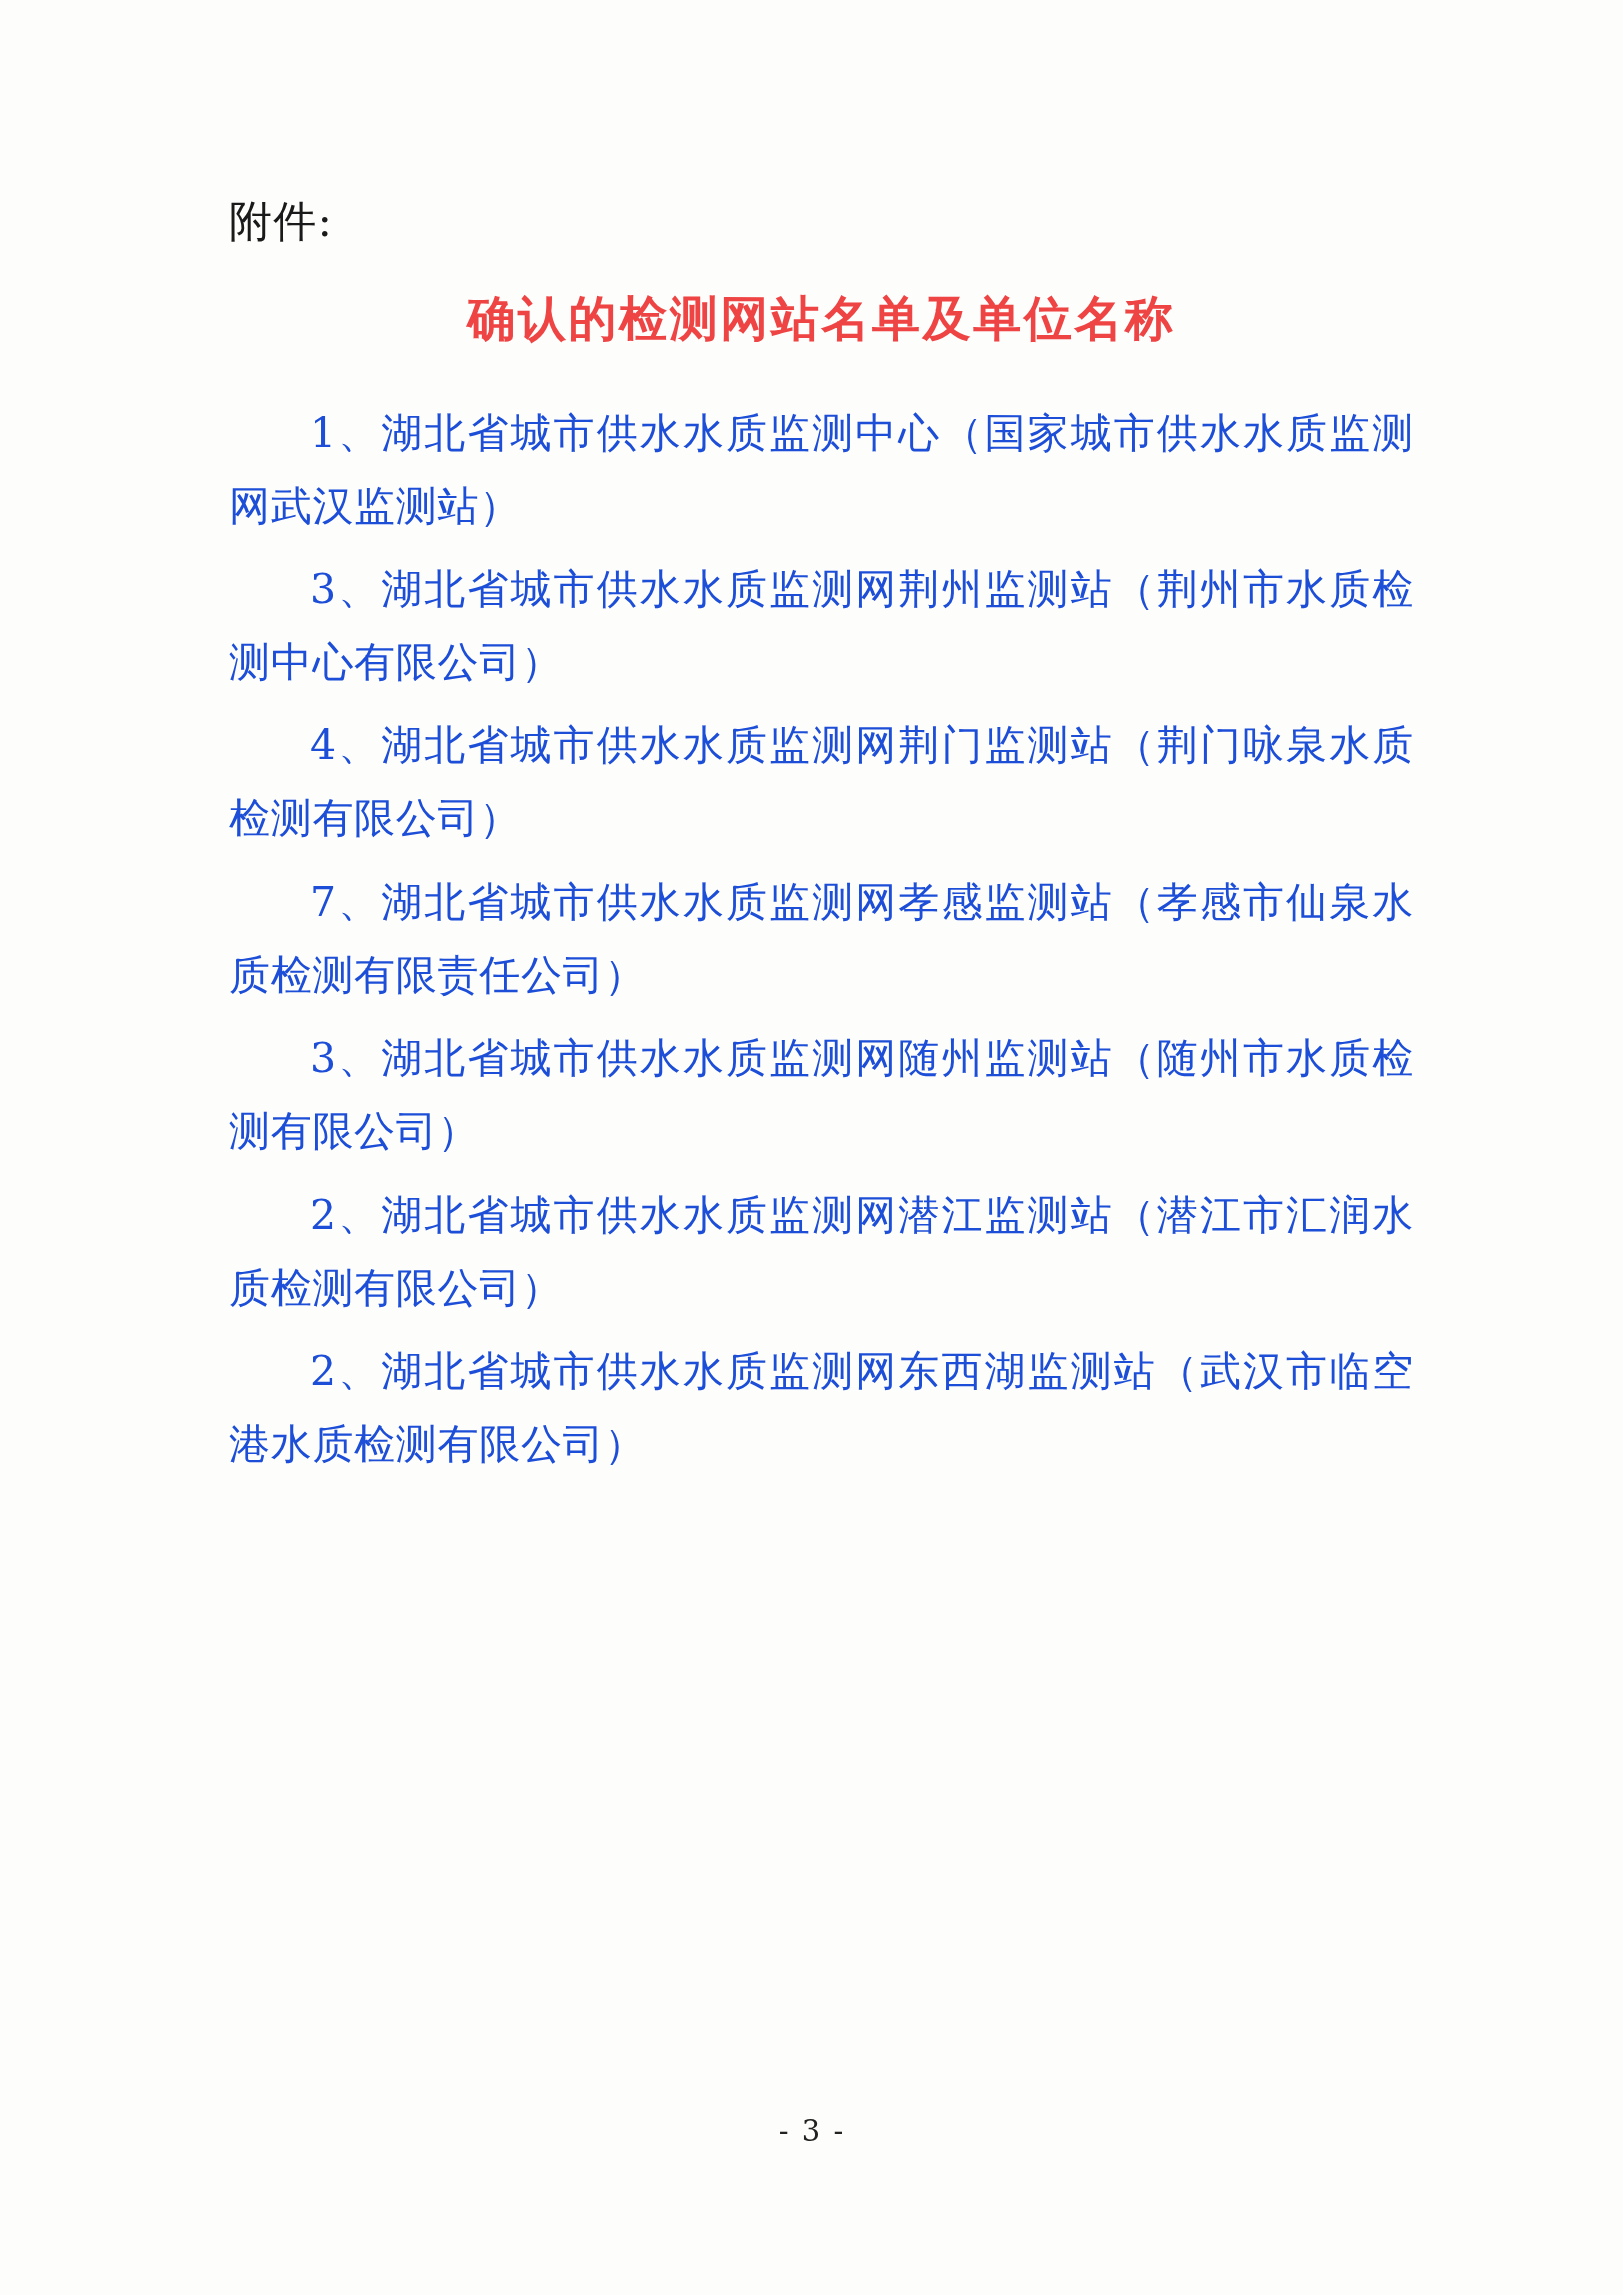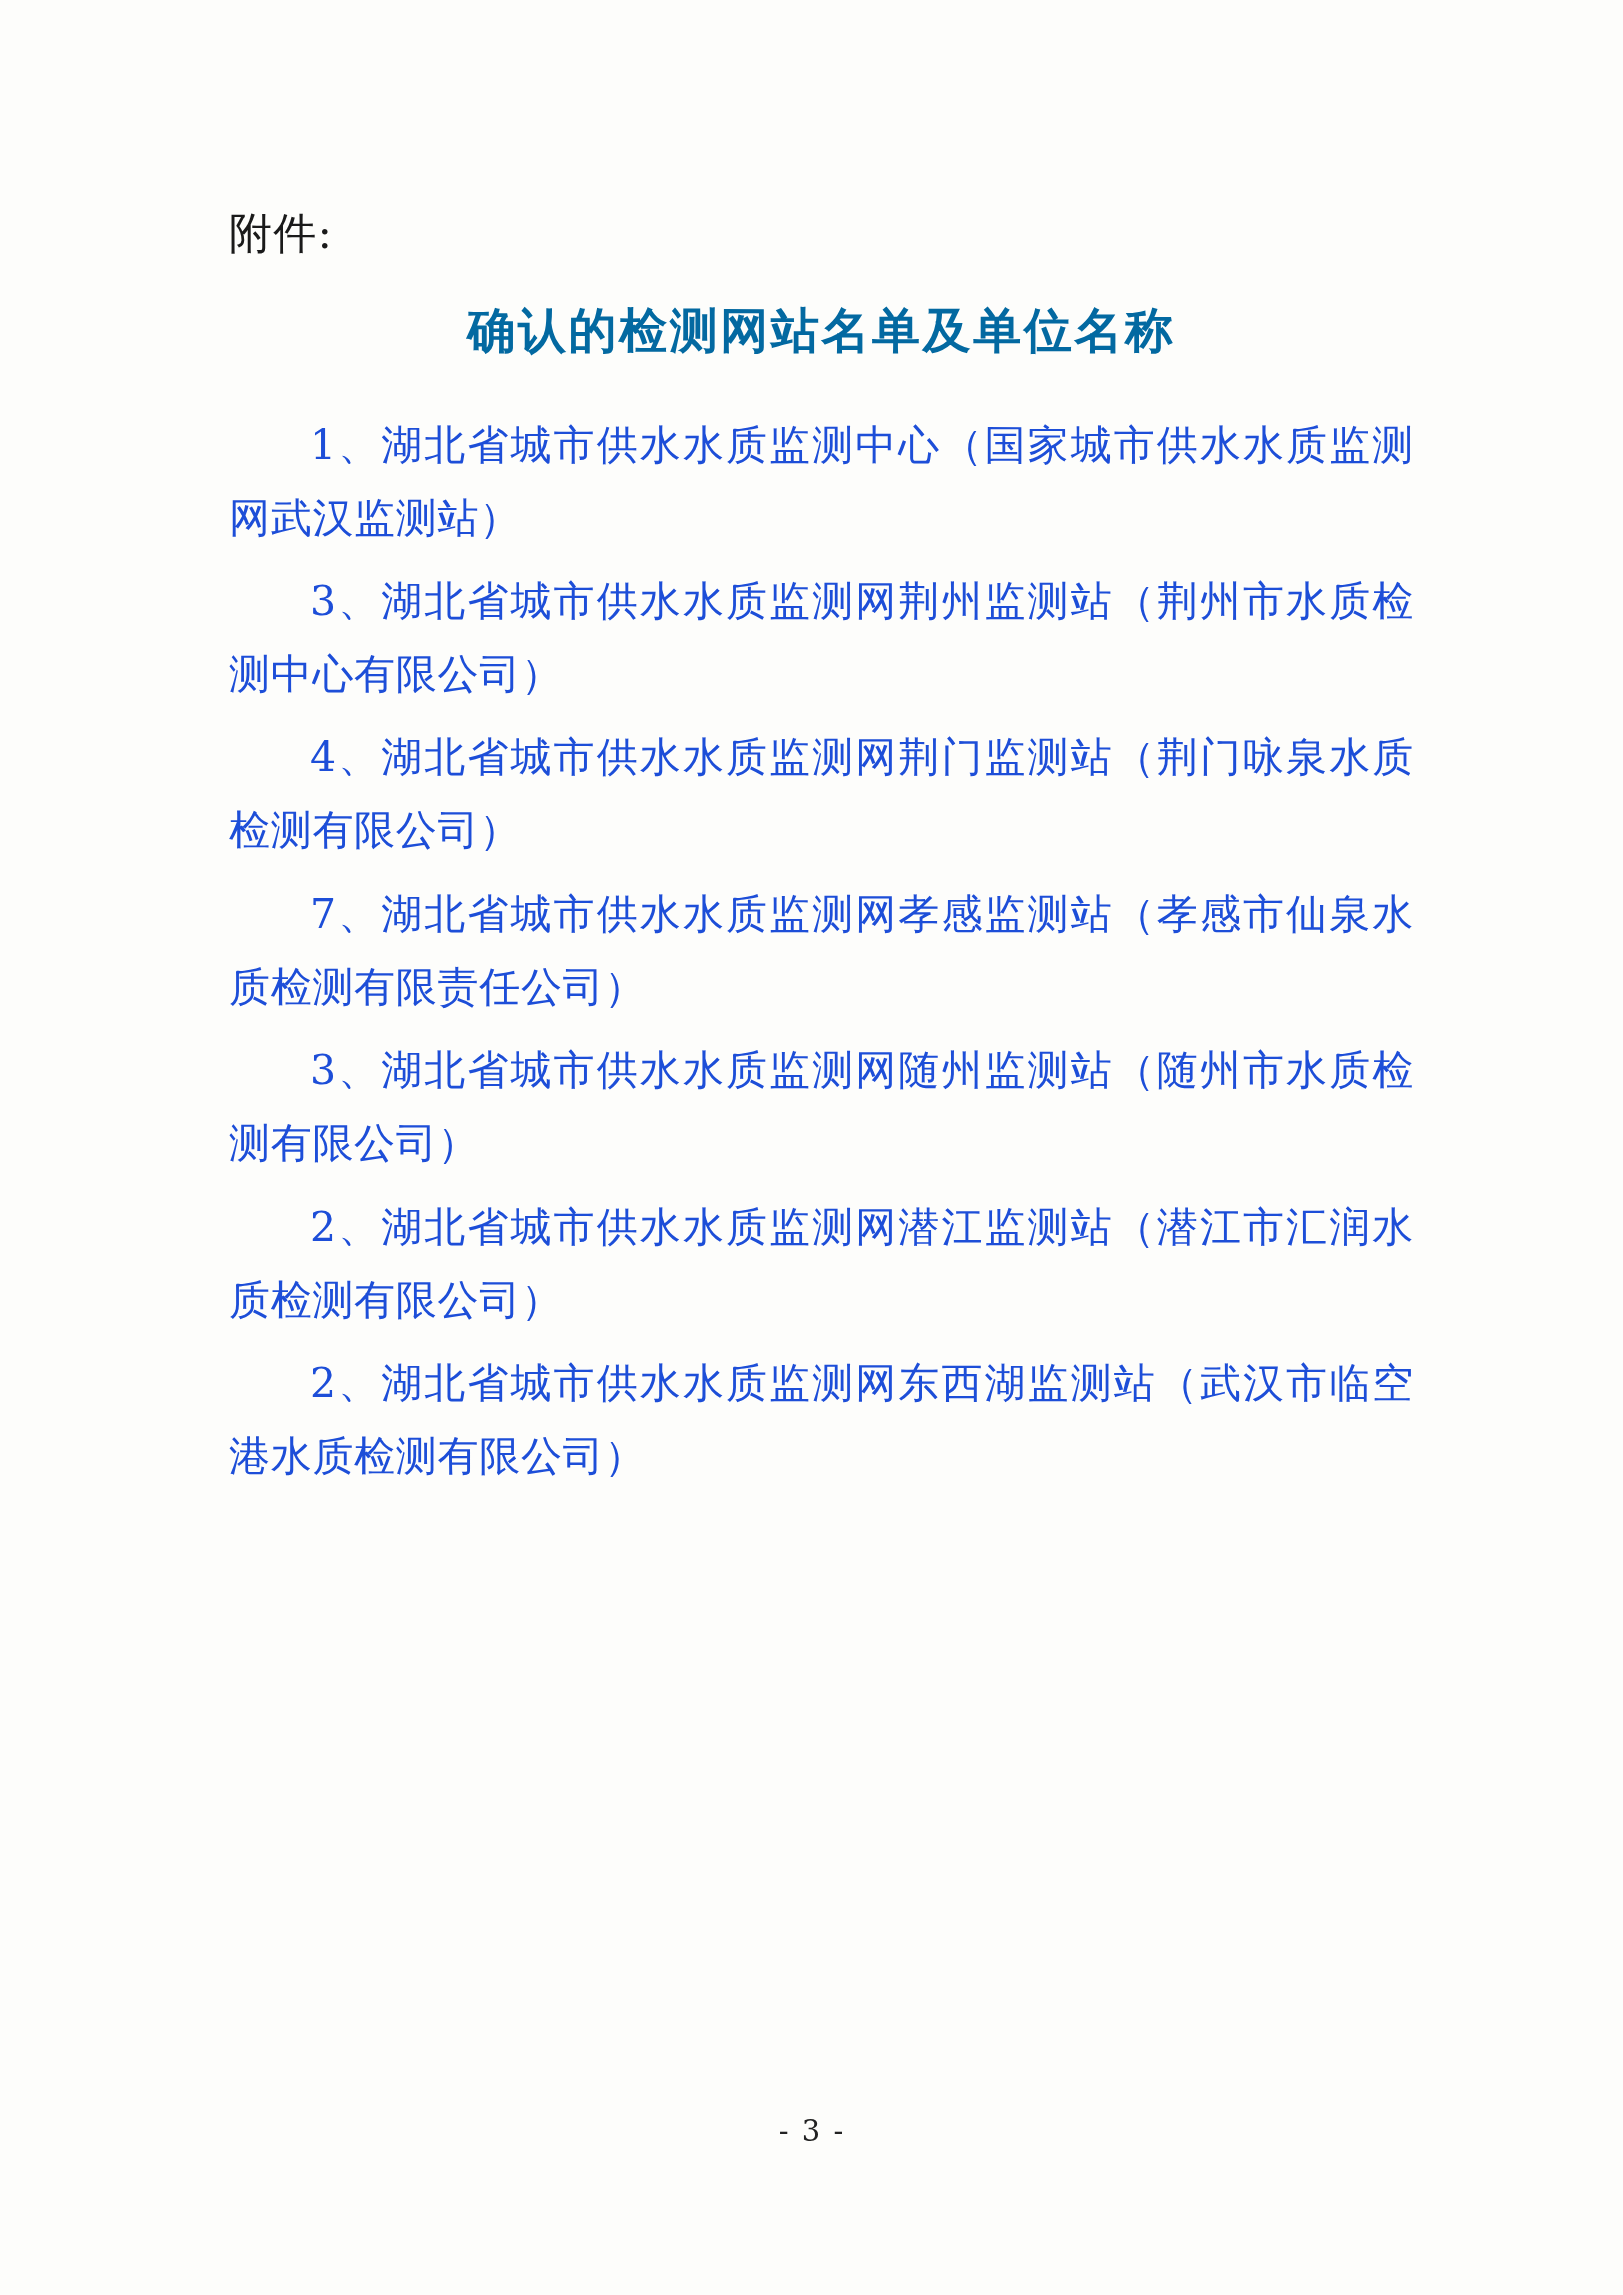--- a/index.html
+++ b/index.html
@@ -15,37 +15,36 @@
     font-family: "Liberation Serif", serif;
     color: #1a1a1a;
     box-sizing: border-box;
     overflow: hidden;
   }
   .content {
     position: absolute;
     left: 229px;
     top: 196px;
     width: 1185px;
-    margin-top: 12px;
   }
   .attachment-label {
     font-size: 43px;
     letter-spacing: 1.3px;
     line-height: 1.2;
     margin-bottom: 39px;
     font-family: "DejaVu Serif", serif;
   }
   .doc-title {
     text-align: center;
     font-size: 48px;
     font-weight: bold;
     letter-spacing: 2.6px;
     margin: 26px 0 46px 0;
     font-family: "DejaVu Serif", serif;
-    color: #0369a1;
+    color: #ef4444;
   }
   .entry {
     font-size: 41px;
     line-height: 1.78;
     letter-spacing: 0.7px;
     text-indent: 81px;
     margin-bottom: 10.5px;
     font-family: "DejaVu Serif", serif;
     color: #1d4ed8;
     text-align: justify;

